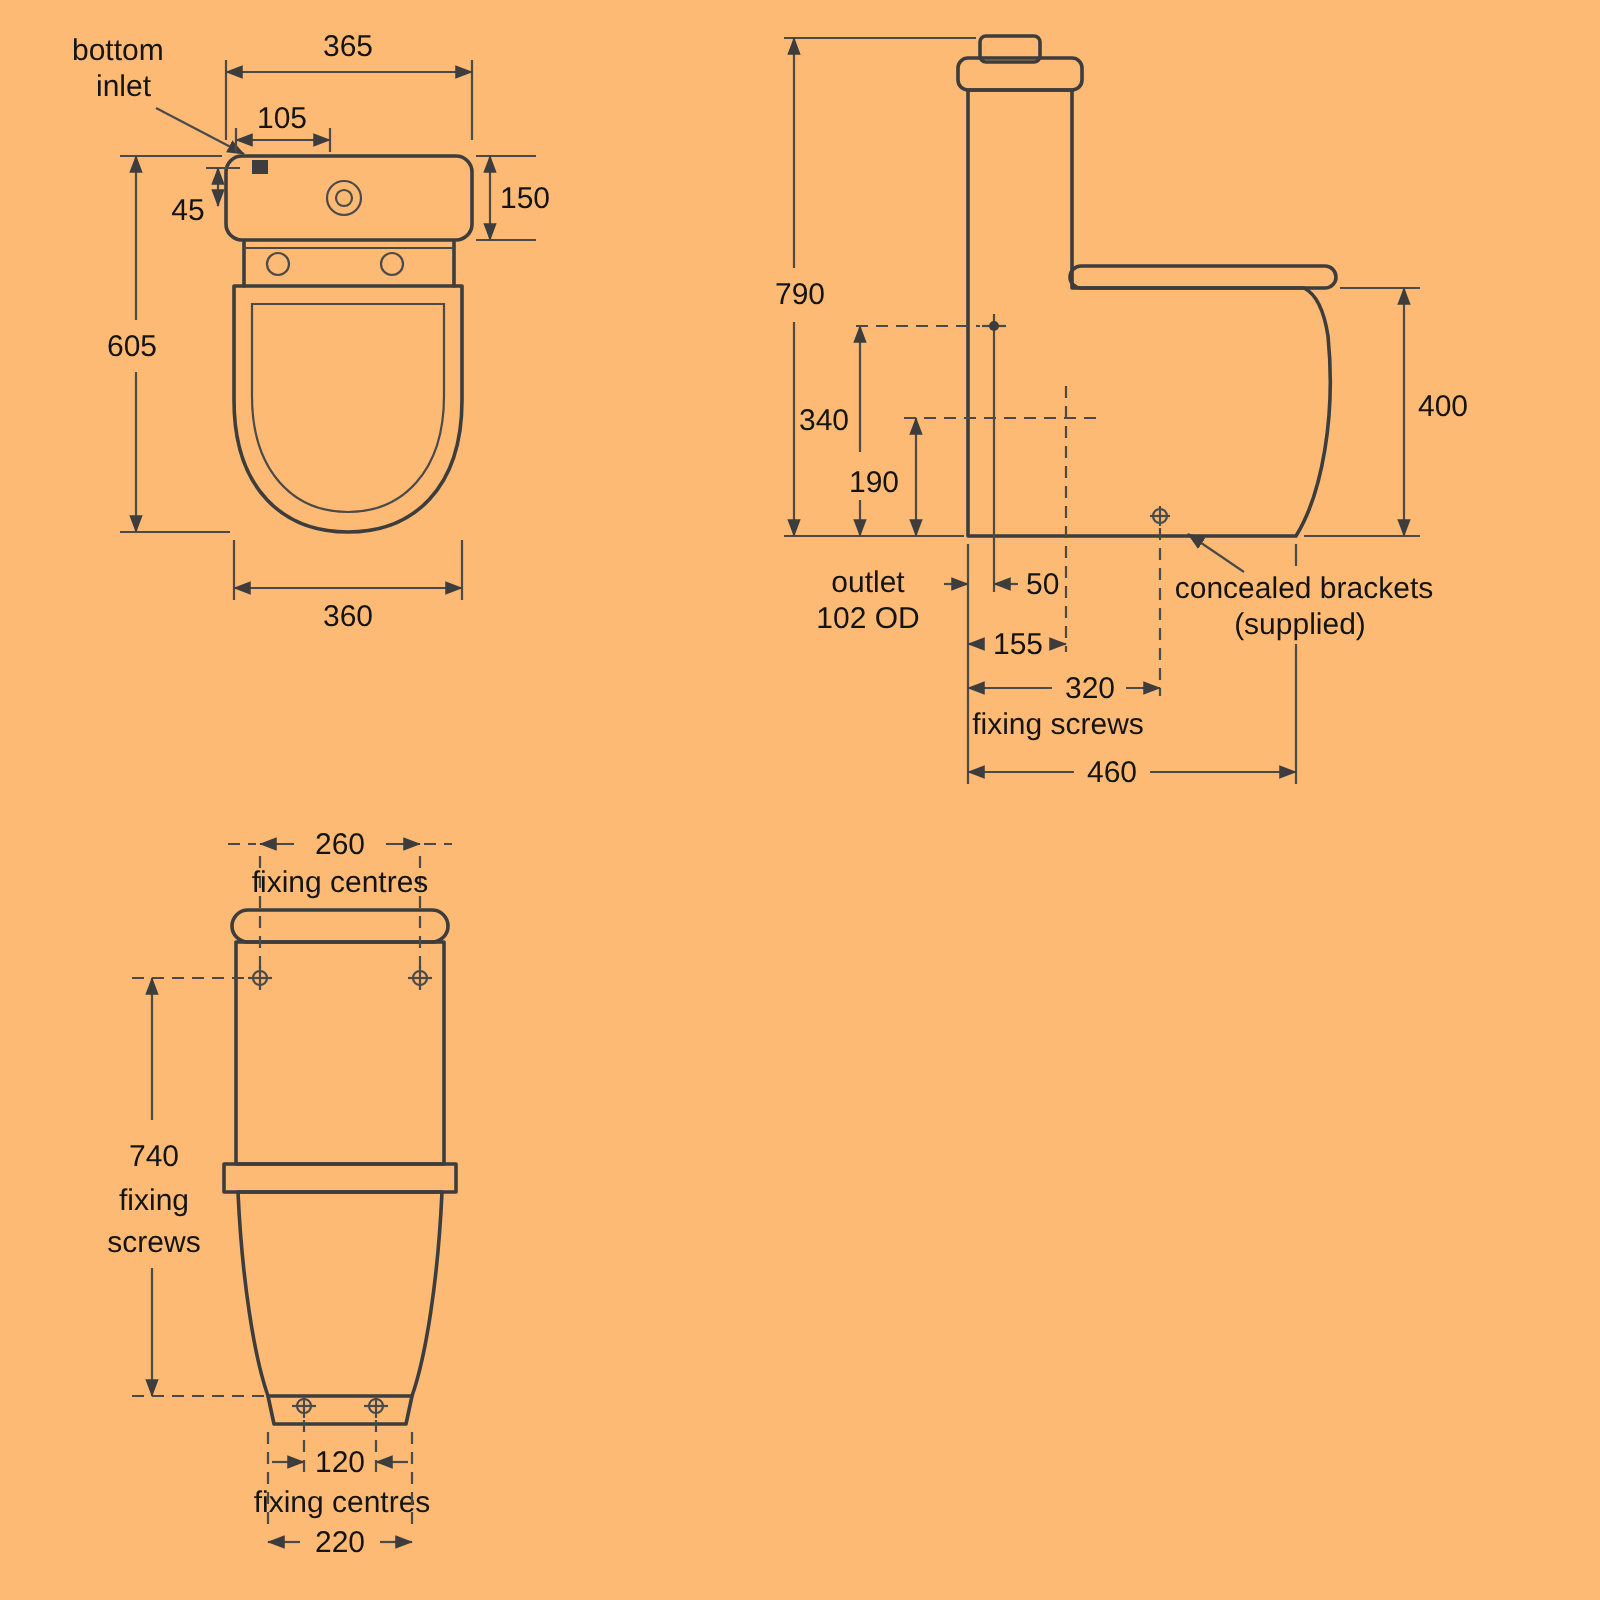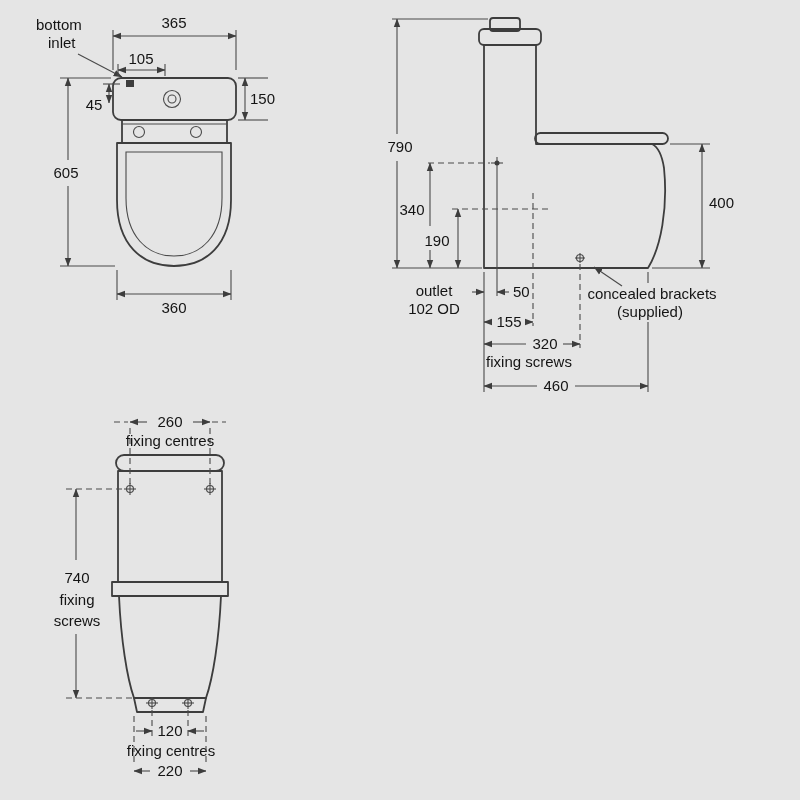--- a/index.html
+++ b/index.html
@@ -1,16 +1,16 @@
 <!DOCTYPE html>
 <html><head>
 <meta charset="utf-8">
 <style>
   html,body{margin:0;padding:0;background:#ffffff;}
-  .canvas{width:800px;height:800px;background:#e5e5e5;position:relative;overflow:hidden;
+  .canvas{width:800px;height:800px;background:#fdba74;position:relative;overflow:hidden;
           font-family:"Liberation Sans", sans-serif;}
   svg{display:block;}
   .outline{fill:none;stroke:#3d3d3d;stroke-width:1.8;stroke-linejoin:round;stroke-linecap:round;}
   .thin{fill:none;stroke:#4a4a4a;stroke-width:1.1;stroke-linecap:butt;}
   .dash{stroke-dasharray:6 4;}
   .fillmark{fill:#3d3d3d;stroke:none;}
   text{font-family:"Liberation Sans", sans-serif;font-size:15px;fill:#141414;}
   .mid{text-anchor:middle;}
 </style>
 </head>

